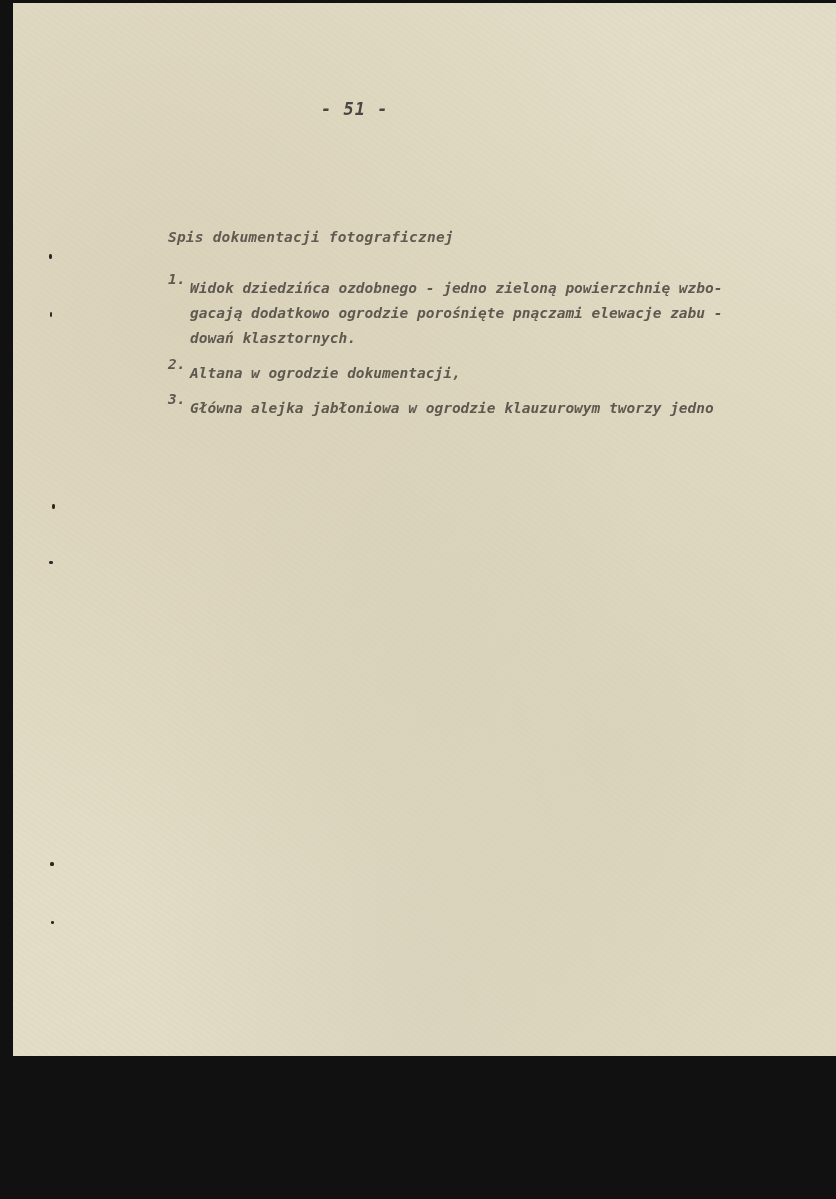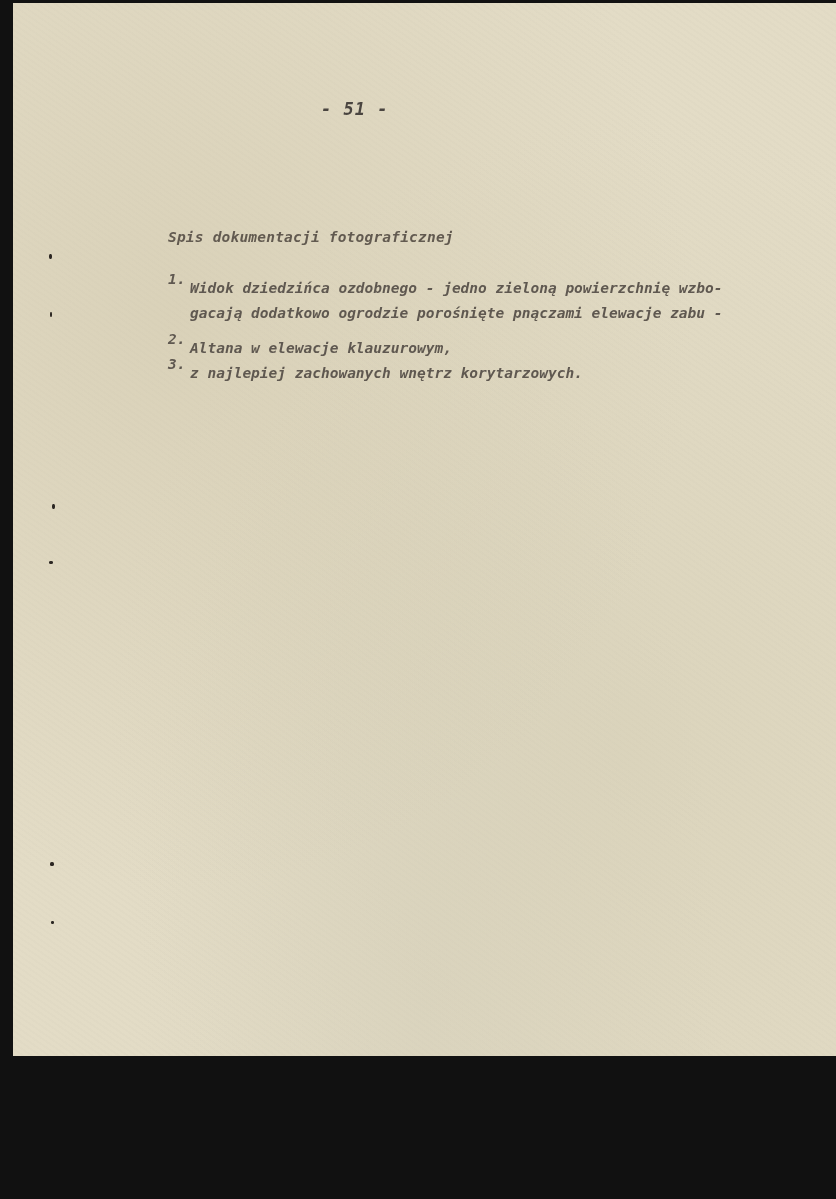--- a/index.html
+++ b/index.html
@@ -69,28 +69,29 @@
 
   <div class="page-number">- 51 -</div>
 
   <div class="title">Spis dokumentacji fotograficznej</div>
 
   <div class="list">
     <div class="item">
       <span class="item-num">1.</span>
       <div class="line first">Widok dziedzińca ozdobnego - jedno zieloną powierzchnię wzbo-</div>
       <div class="line">gacają dodatkowo ogrodzie porośnięte pnączami elewacje zabu -</div>
+      <div class="line">dowań klasztornych.</div>
     </div>
     <div class="item">
       <span class="item-num">2.</span>
-      <div class="line first">Altana w elewacje klauzurowym,</div>
+      <div class="line first">Altana w ogrodzie dokumentacji,</div>
     </div>
     <div class="item">
       <span class="item-num">3.</span>
-      <div class="line">z najlepiej zachowanych wnętrz korytarzowych.</div>
+      <div class="line first">Główna alejka jabłoniowa w ogrodzie klauzurowym tworzy jedno</div>
     </div>
   </div>
 
   <div class="mark" style="left:36px;top:251px;width:3px;height:5px;"></div>
   <div class="mark" style="left:37px;top:309px;width:2px;height:5px;"></div>
   <div class="mark" style="left:39px;top:501px;width:3px;height:5px;"></div>
   <div class="mark" style="left:36px;top:558px;width:4px;height:3px;"></div>
   <div class="mark" style="left:37px;top:859px;width:4px;height:4px;"></div>
   <div class="mark" style="left:38px;top:918px;width:3px;height:3px;"></div>
 </div>

